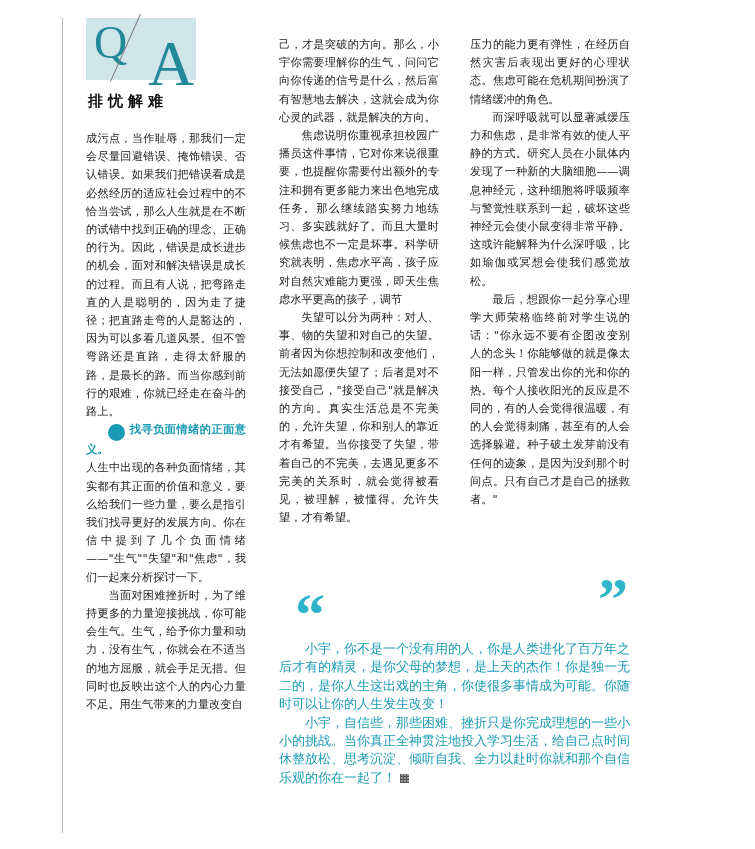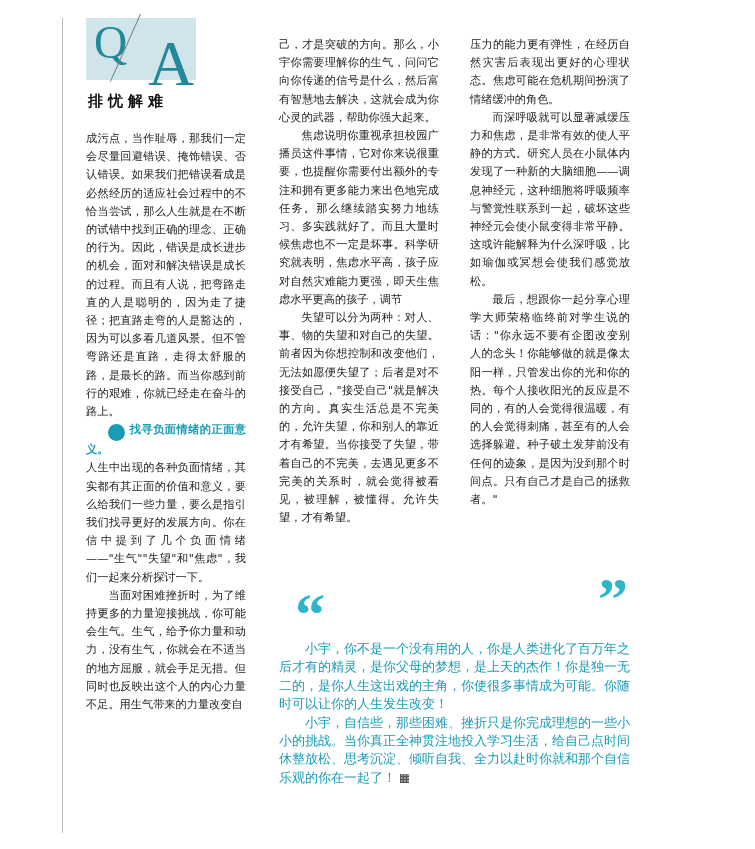--- a/index.html
+++ b/index.html
@@ -210,21 +210,21 @@
   </div>
 
   <div class="col" id="col1">
     <p class="noindent">成污点，当作耻辱，那我们一定会尽量回避错误、掩饰错误、否认错误。如果我们把错误看成是必然经历的适应社会过程中的不恰当尝试，那么人生就是在不断的试错中找到正确的理念、正确的行为。因此，错误是成长进步的机会，面对和解决错误是成长的过程。而且有人说，把弯路走直的人是聪明的，因为走了捷径；把直路走弯的人是豁达的，因为可以多看几道风景。但不管弯路还是直路，走得太舒服的路，是最长的路。而当你感到前行的艰难，你就已经走在奋斗的路上。</p>
     <p class="num-head"><span class="num-badge">4</span><span>找寻负面情绪的正面意义。</span></p>
     <p class="noindent">人生中出现的各种负面情绪，其实都有其正面的价值和意义，要么给我们一些力量，要么是指引我们找寻更好的发展方向。你在信中提到了几个负面情绪——"生气""失望"和"焦虑"，我们一起来分析探讨一下。</p>
     <p>当面对困难挫折时，为了维持更多的力量迎接挑战，你可能会生气。生气，给予你力量和动力，没有生气，你就会在不适当的地方屈服，就会手足无措。但同时也反映出这个人的内心力量不足。用生气带来的力量改变自</p>
   </div>
 
   <div class="col" id="col2">
-    <p class="noindent">己，才是突破的方向。那么，小宇你需要理解你的生气，问问它向你传递的信号是什么，然后富有智慧地去解决，这就会成为你心灵的武器，帮助你强大起来。</p>
+    <p class="noindent">己，才是突破的方向。那么，小宇你需要理解你的生气，问问它向你传递的信号是什么，然后富有智慧地去解决，这就会成为你心灵的武器，就是解决的方向。</p>
     <p>焦虑说明你重视承担校园广播员这件事情，它对你来说很重要，也提醒你需要付出额外的专注和拥有更多能力来出色地完成任务。那么继续踏实努力地练习、多实践就好了。而且大量时候焦虑也不一定是坏事。科学研究就表明，焦虑水平高，孩子应对自然灾难能力更强，即天生焦虑水平更高的孩子，调节</p>
     <p>失望可以分为两种：对人、事、物的失望和对自己的失望。前者因为你想控制和改变他们，无法如愿便失望了；后者是对不接受自己，"接受自己"就是解决的方向。真实生活总是不完美的，允许失望，你和别人的靠近才有希望。当你接受了失望，带着自己的不完美，去遇见更多不完美的关系时，就会觉得被看见，被理解，被懂得。允许失望，才有希望。</p>
   </div>
 
   <div class="col" id="col3">
     <p class="noindent">压力的能力更有弹性，在经历自然灾害后表现出更好的心理状态。焦虑可能在危机期间扮演了情绪缓冲的角色。</p>
     <p>而深呼吸就可以显著减缓压力和焦虑，是非常有效的使人平静的方式。研究人员在小鼠体内发现了一种新的大脑细胞——调息神经元，这种细胞将呼吸频率与警觉性联系到一起，破坏这些神经元会使小鼠变得非常平静。这或许能解释为什么深呼吸，比如瑜伽或冥想会使我们感觉放松。</p>
     <p>最后，想跟你一起分享心理学大师荣格临终前对学生说的话："你永远不要有企图改变别人的念头！你能够做的就是像太阳一样，只管发出你的光和你的热。每个人接收阳光的反应是不同的，有的人会觉得很温暖，有的人会觉得刺痛，甚至有的人会选择躲避。种子破土发芽前没有任何的迹象，是因为没到那个时间点。只有自己才是自己的拯救者。"</p>
   </div>
 

